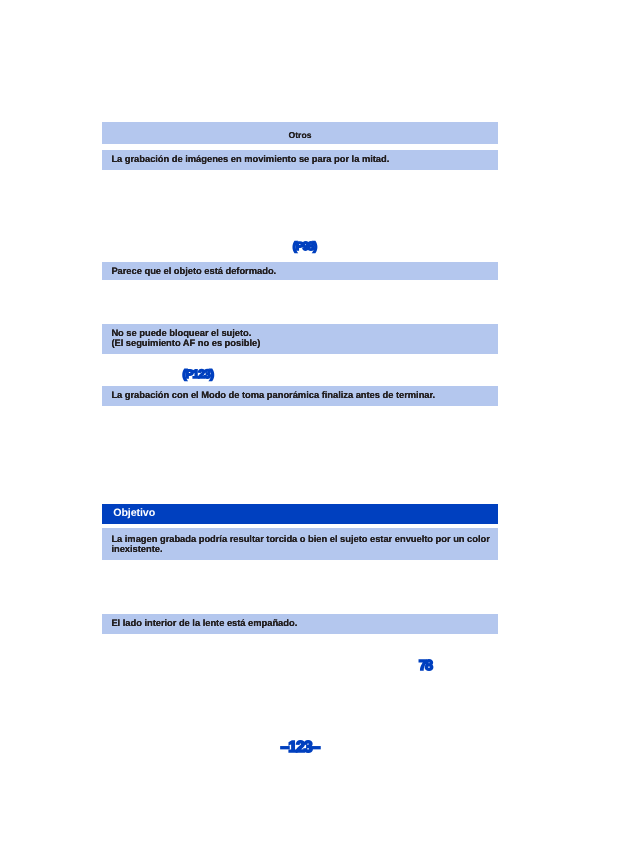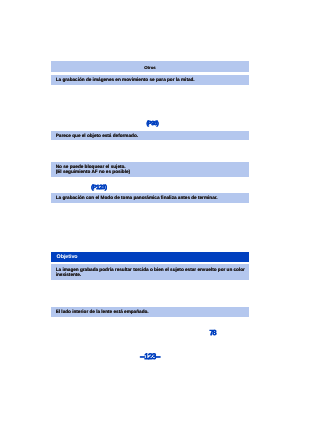--- a/index.html
+++ b/index.html
@@ -20,21 +20,21 @@
   .hdr .txt{position:absolute;left:0;width:100%;top:3.6px;text-align:center;
             color:#231f20;font-size:4.3px;font-weight:bold;
             text-shadow:0 0 0.12px #231f20;}
 
   
   .sec{position:absolute;left:51px;width:198px;background:#0040bf;}
   .sec .txt{position:absolute;left:5.6px;top:1.4px;color:#ffffff;font-size:5.35px;
             font-weight:bold;letter-spacing:-0.05px;}
 
   
-  .lnk{position:absolute;color:#0040bf;font-weight:normal;white-space:pre;
+  .lnk{position:absolute;color:#0040bf;font-weight:bold;white-space:pre;
        -webkit-text-stroke:0.85px #0040bf;paint-order:stroke fill;
        text-shadow:0 0 0.2px #0040bf;}
 </style>
 </head>
 <body>
 
 <div class="page">
 
   <div class="hdr" style="top:61px;height:10.6px;">
     <span class="txt">Otros</span>
@@ -69,14 +69,14 @@
     <span class="txt" style="top:3.0px;">La imagen grabada podría resultar torcida o bien el sujeto estar envuelto por un color
 inexistente.</span>
   </div>
 
   <div class="bar" style="top:307.1px;height:9.8px;">
     <span class="txt">El lado interior de la lente está empañado.</span>
   </div>
 
   <div class="lnk" style="left:209.4px;top:327.8px;font-size:7.2px;letter-spacing:-0.9px;">78</div>
 
-  <div class="lnk" style="left:140.3px;top:352px;font-size:8.0px;letter-spacing:-0.6px;">–123–</div>
+  <div class="lnk" style="left:140.3px;top:369px;font-size:8.0px;letter-spacing:-0.6px;">–123–</div>
 </div>
 
 </body></html>

